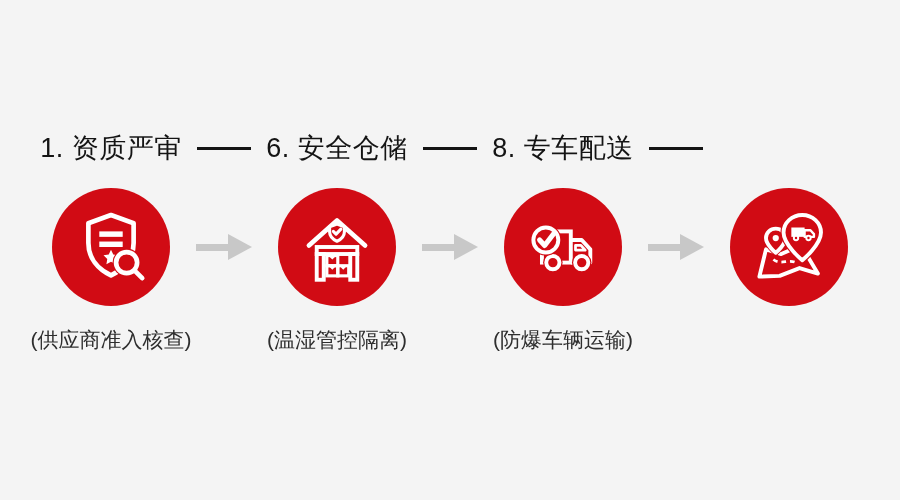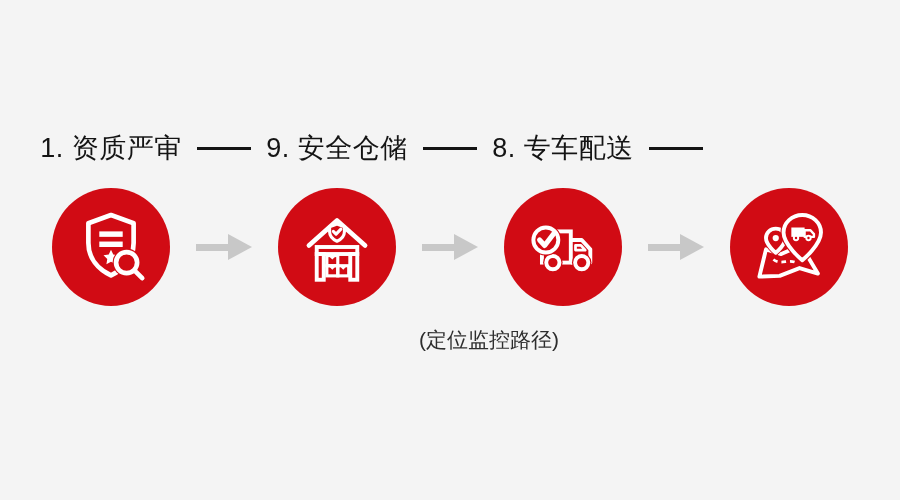--- a/index.html
+++ b/index.html
@@ -58,21 +58,21 @@
 </head>
 <body>
 
 <div class="flow-wrap">
 
   <div class="grid head-row">
     <div class="step-title">1. 资质严审</div>
     <div class="dash-cell">
         <div class="dash"></div>
       </div>
-    <div class="step-title">9. 安全仓储</div>
+    <div class="step-title">6. 安全仓储</div>
     <div class="dash-cell">
         <div class="dash"></div>
       </div>
     <div class="step-title">8. 专车配送</div>
     <div class="dash-cell">
         <div class="dash"></div>
       </div>
   </div>
 
   <div class="grid icon-row">
@@ -163,19 +163,21 @@
           <path d="M70 28.5 h7.5 l4.5 5 v3.5 h-12 z" fill="none" stroke="#fff" stroke-width="3" stroke-linejoin="round"></path>
           <circle cx="59" cy="38.5" r="2.8" fill="#d10b14" stroke="#fff" stroke-width="2.5"></circle>
           <circle cx="75" cy="38.5" r="2.8" fill="#d10b14" stroke="#fff" stroke-width="2.5"></circle>
         </svg>
       </div>
     </div>
 
   </div>
 
   <div class="grid caption-row">
+    <div class="caption">(供应商准入核查)</div>
     <div></div>
+    <div class="caption">(温湿管控隔离)</div>
     <div></div>
+    <div class="caption">(防爆车辆运输)</div>
     <div></div>
-    <div class="caption">(定位监控路径)</div>
   </div>
 
 </div>
 
 </body></html>

